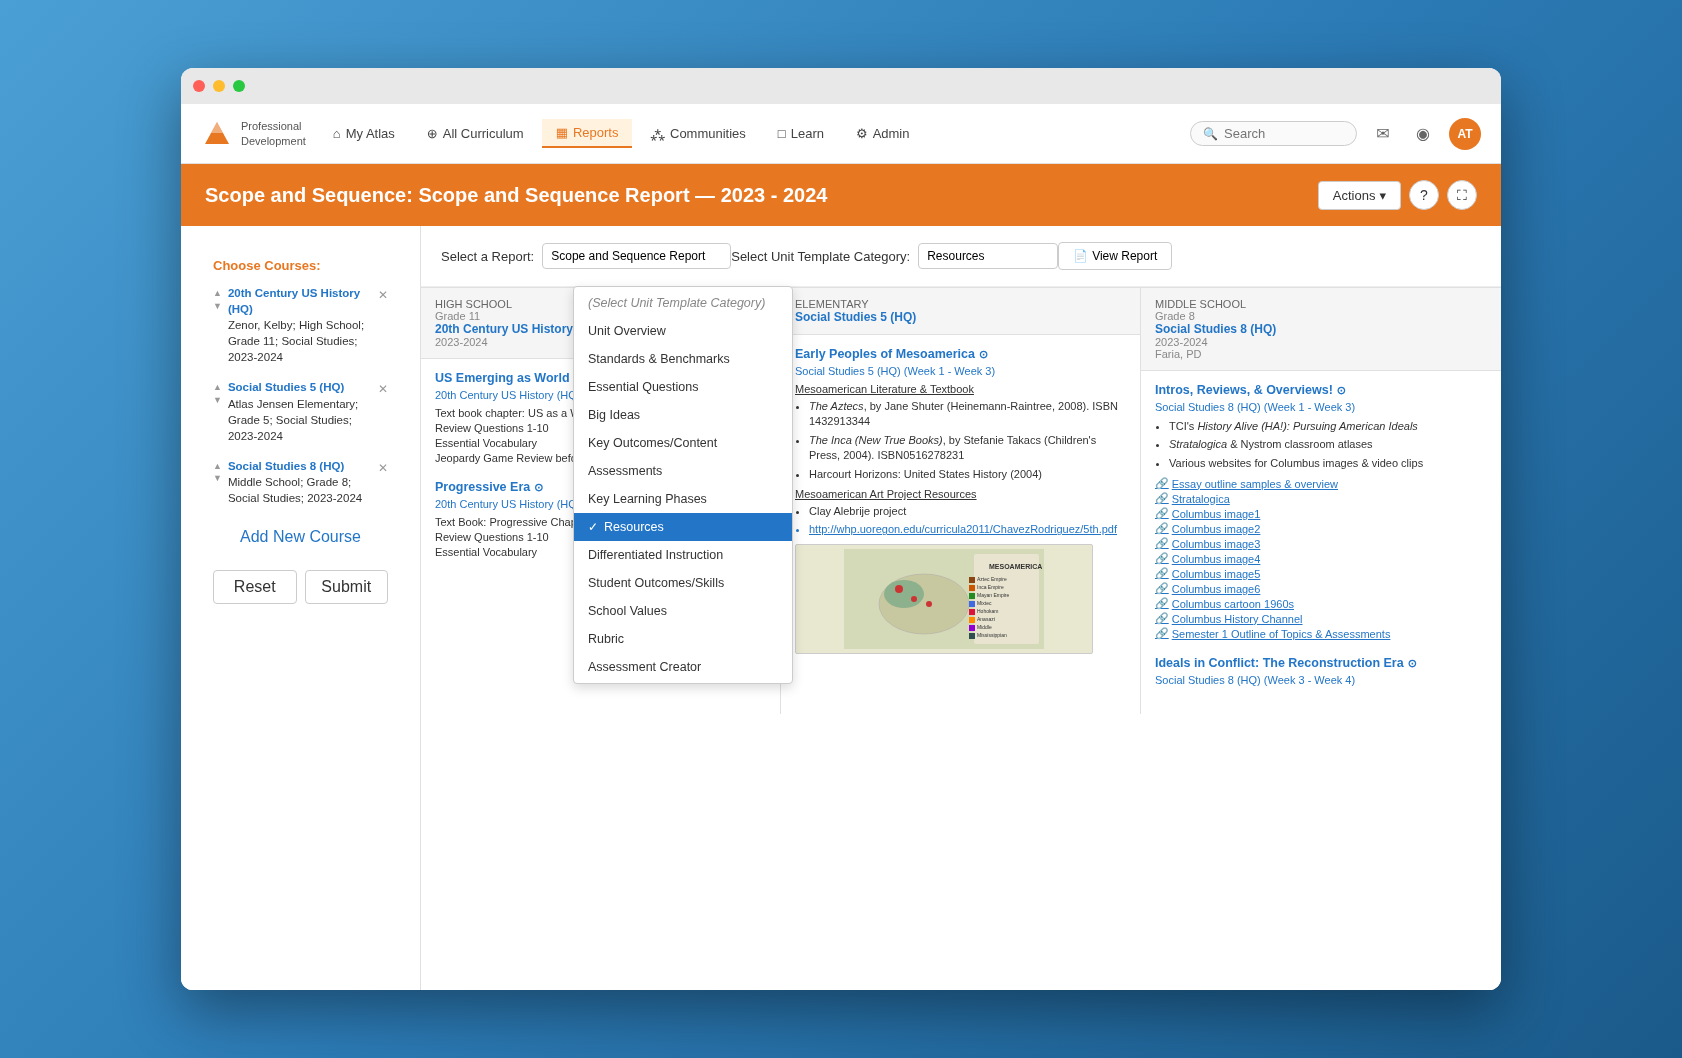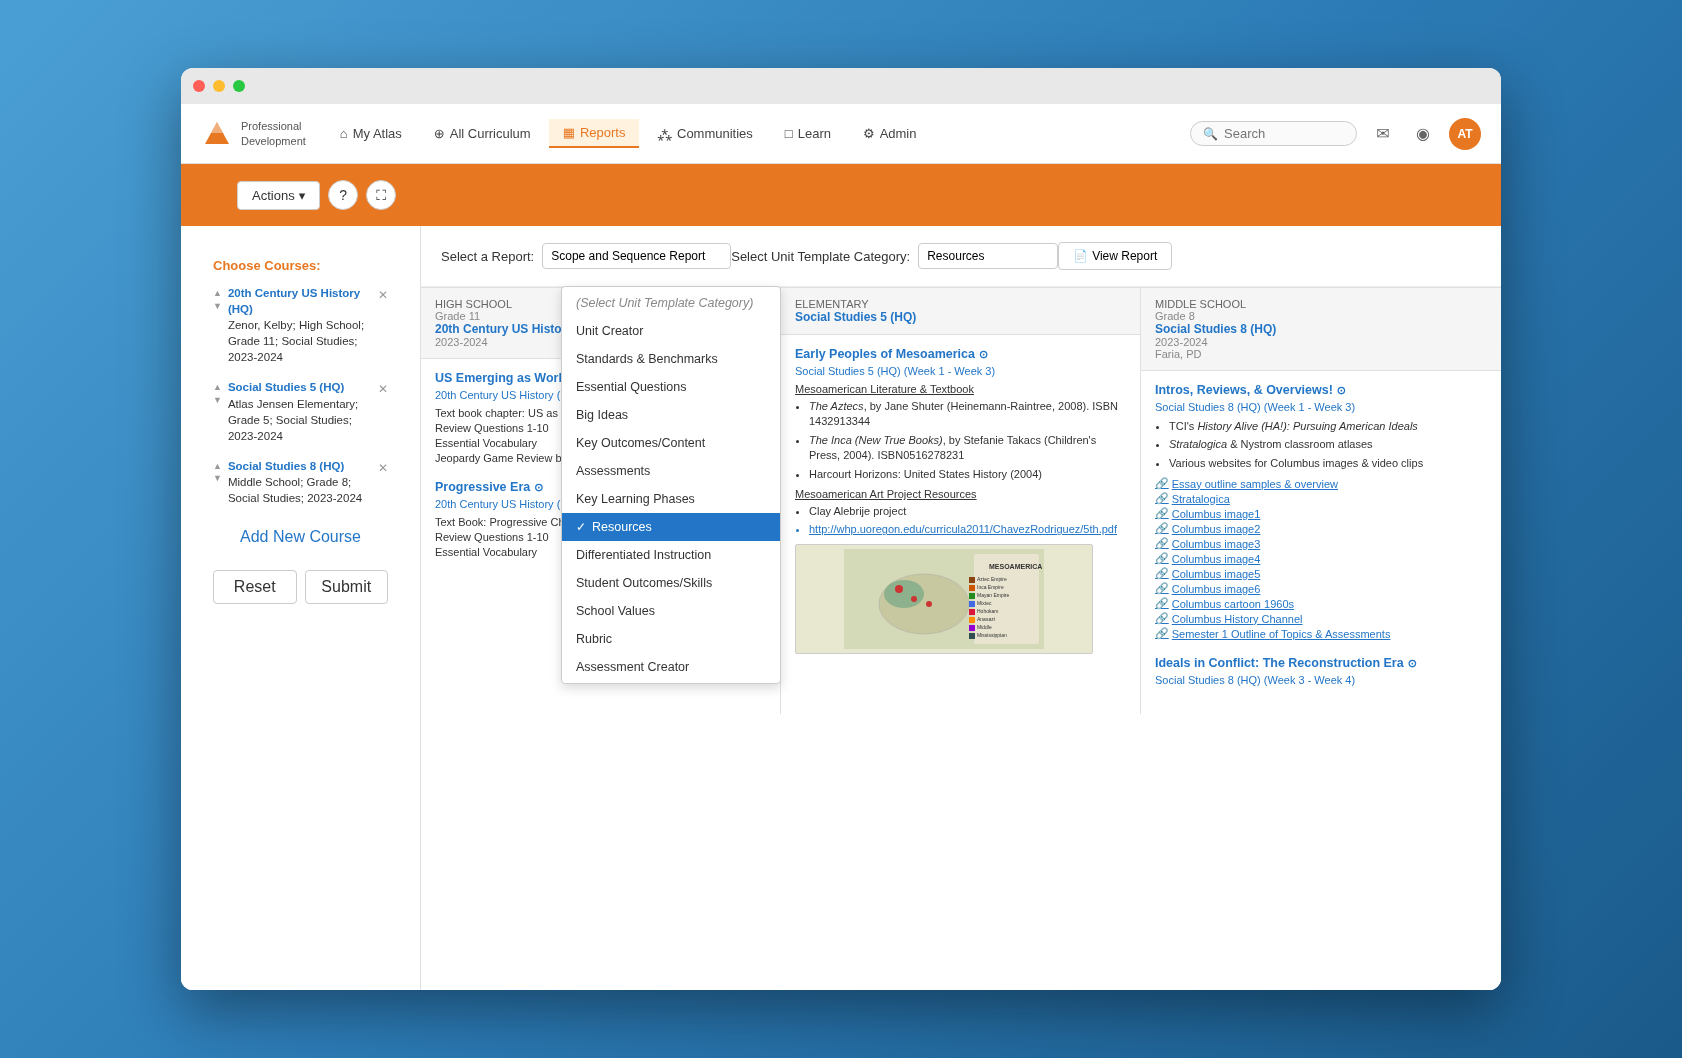--- a/index.html
+++ b/index.html
@@ -41,21 +41,21 @@
       display: flex;
       align-items: center;
       padding: 0 20px;
       border-bottom: 1px solid #e0e0e0;
       gap: 0;
     }
     .nav-logo {
       display: flex;
       align-items: center;
       gap: 8px;
-      margin-right: 20px;
+      margin-right: 13px;
     }
     .logo-icon {
       width: 32px; height: 32px;
     }
     .nav-brand {
       font-size: 11px;
       color: #555;
       line-height: 1.3;
     }
     .nav-links {
@@ -280,21 +280,21 @@
       cursor: pointer;
       display: flex;
       align-items: center;
       gap: 4px;
     }
 
     
     .dropdown-overlay {
       position: absolute;
       top: 60px;
-      left: 140px;
+      left: 152px;
       width: 220px;
       background: #fff;
       border: 1px solid #ccc;
       border-radius: 4px;
       box-shadow: 0 4px 12px rgba(0,0,0,0.15);
       z-index: 100;
       padding: 2px 0;
     }
     .dropdown-item {
       padding: 7px 14px;
@@ -479,20 +479,21 @@
         <span style="color:#888;font-size:12px;">🔍</span>
         <input type="text" placeholder="Search" style="">
       </div>
       <div class="nav-icon-btn">✉</div>
       <div class="nav-icon-btn">◉</div>
       <div class="nav-avatar">AT</div>
     </div>
   </nav>
 
   <div class="page-header">
+    <div class="page-title">Scope and Sequence: Scope and Sequence Report — 2023 - 2024</div>
     <div class="header-actions">
       <button class="actions-btn">
         <span>Actions</span>
         <span>▾</span>
       </button>
       <div class="icon-btn-circle">?</div>
       <div class="icon-btn-circle">⛶</div>
     </div>
   </div>
 
@@ -556,21 +557,21 @@
         <button class="view-report-btn">
           <span>📄</span>
           <span>View Report</span>
         </button>
 
         <div class="dropdown-overlay">
           <div class="dropdown-item disabled">
             <span>(Select Unit Template Category)</span>
           </div>
           <div class="dropdown-item">
-            <span>Unit Creator</span>
+            <span>Unit Overview</span>
           </div>
           <div class="dropdown-item">
             <span>Standards &amp; Benchmarks</span>
           </div>
           <div class="dropdown-item">
             <span>Essential Questions</span>
           </div>
           <div class="dropdown-item">
             <span>Big Ideas</span>
           </div>

